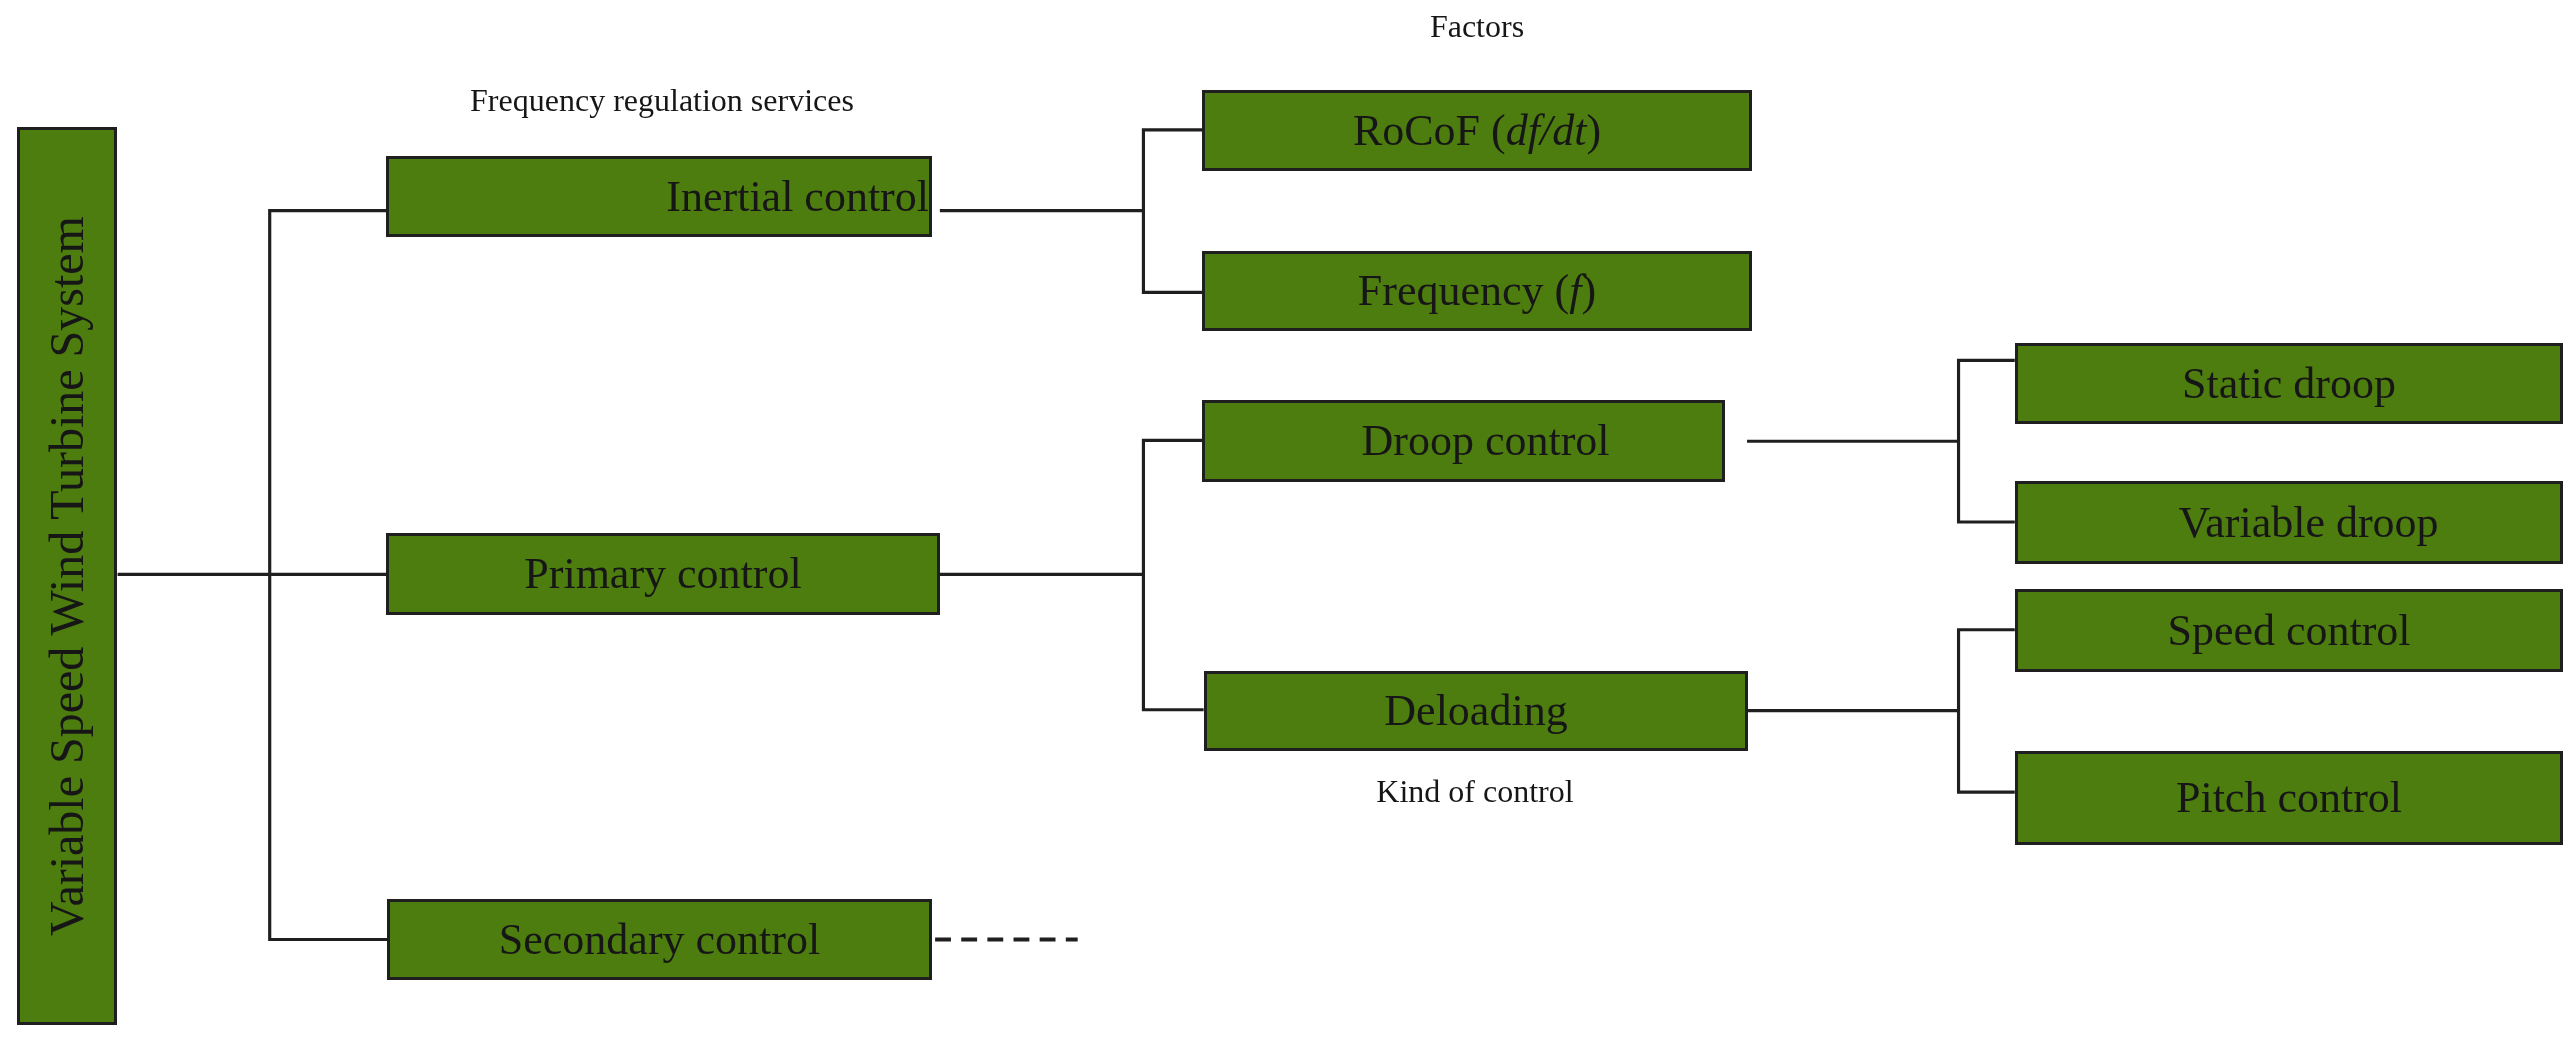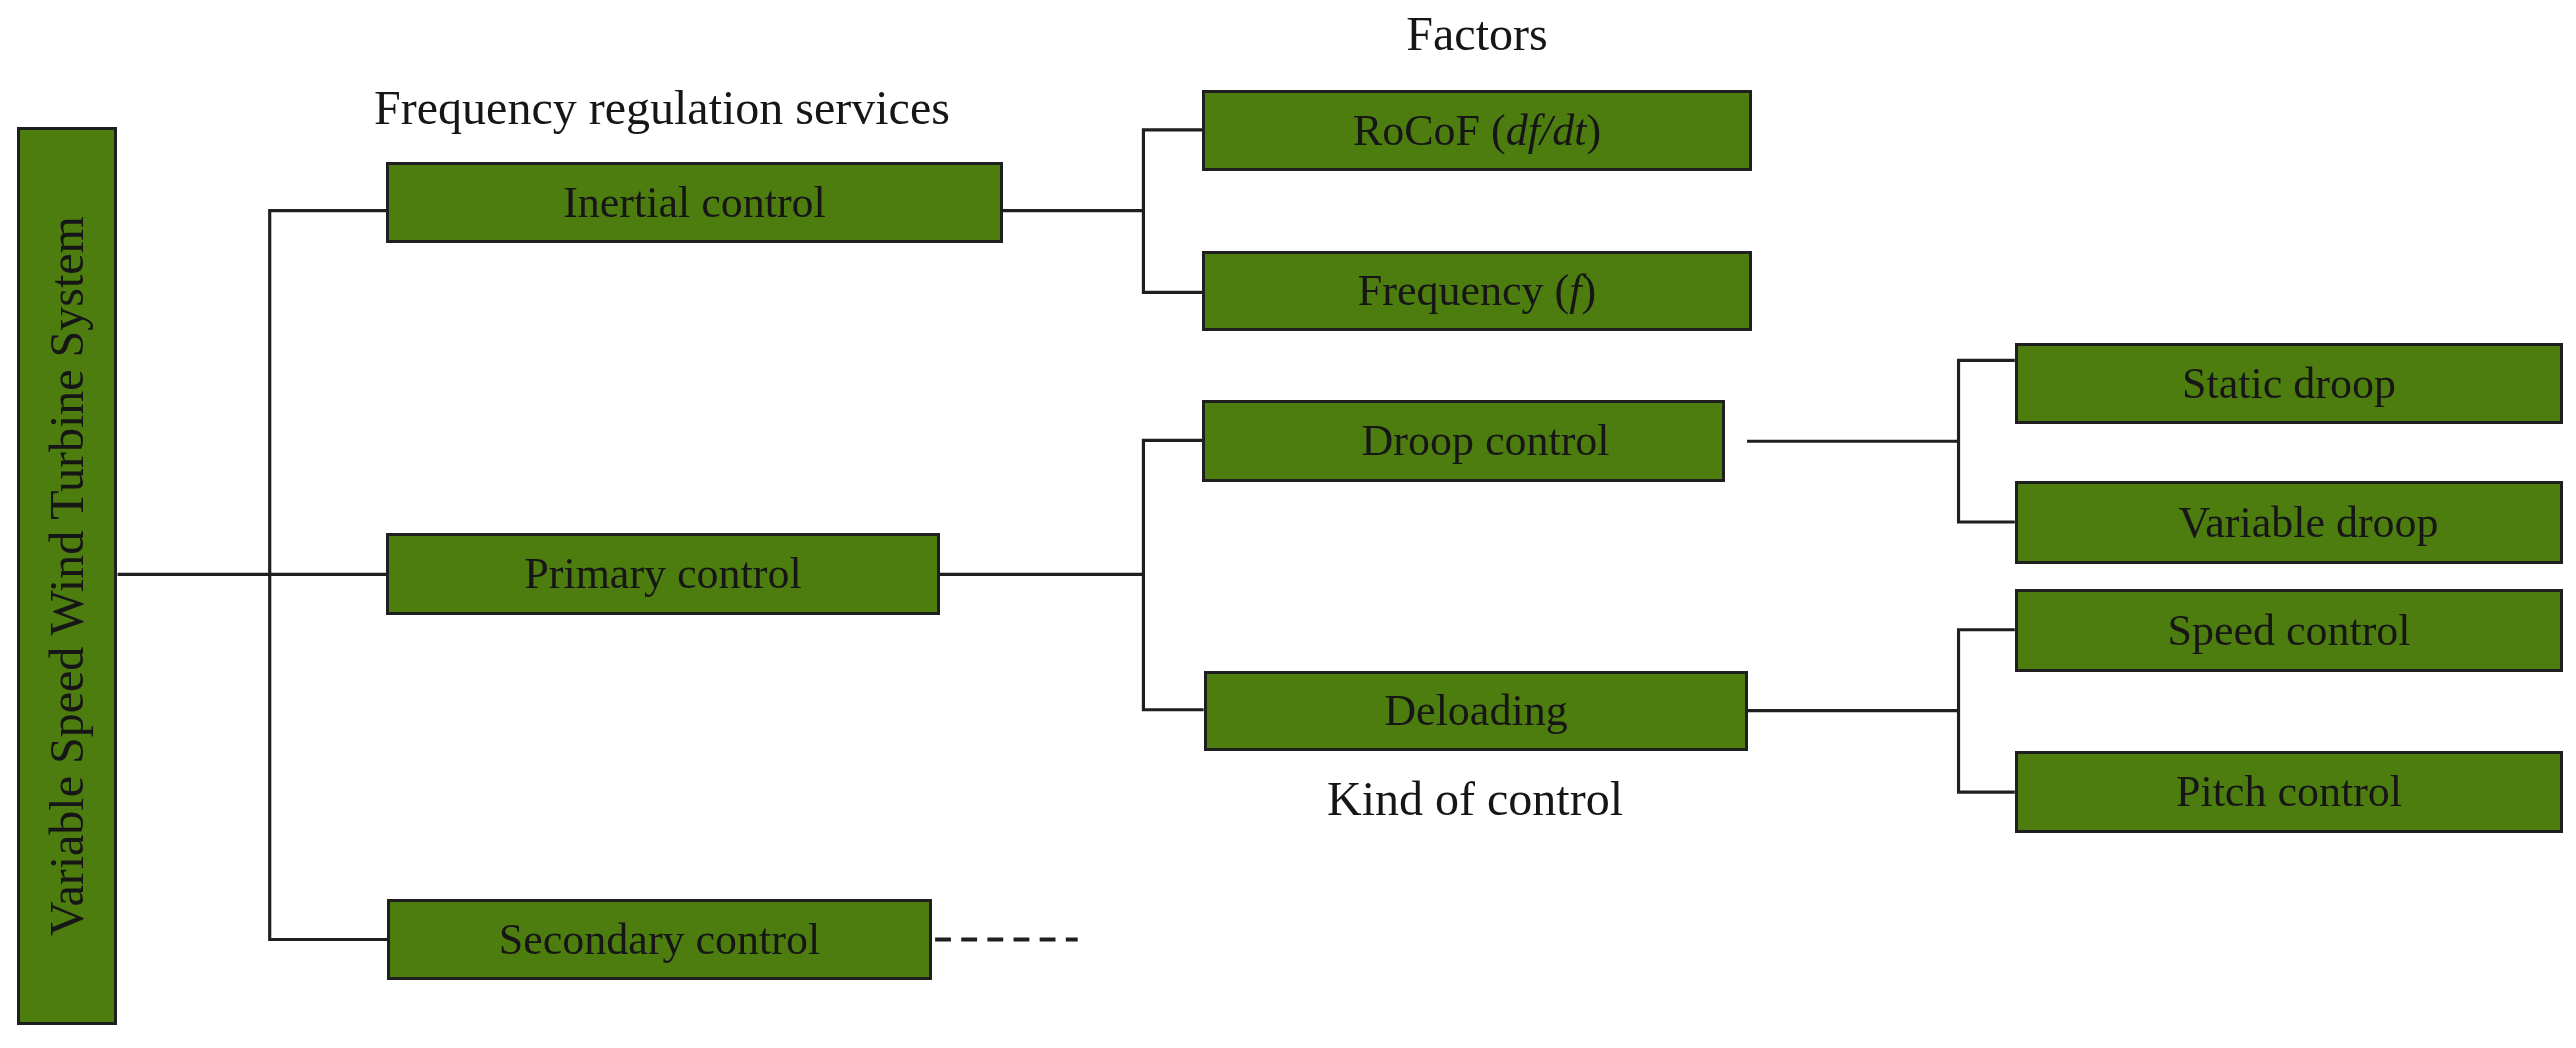--- a/index.html
+++ b/index.html
@@ -47,21 +47,21 @@
     font-size: 48px;
   }
   .root-node .vertical {
     display: block;
     white-space: nowrap;
     transform: rotate(-90deg);
   }
   .heading {
     position: absolute;
     transform: translateX(-50%);
-    font-size: 48px;
+    font-size: 32px;
     line-height: 1;
     white-space: nowrap;
   }
   .it {
     font-style: italic;
   }
 </style>
 </head>
 <body>
 
@@ -89,21 +89,21 @@
   </svg>
 
   <div class="heading" style="left:662px; top:84px;">Frequency regulation services</div>
   <div class="heading" style="left:1477px; top:9.5px;">Factors</div>
   <div class="heading" style="left:1475px; top:775px;">Kind of control</div>
 
   <div class="node root-node" style="left:17.4px; top:127px; width:100px; height:898px;">
     <span class="vertical">Variable Speed Wind Turbine System</span>
   </div>
 
-  <div class="node" style="left:386px; top:162px; width:617px; height:81px;">
+  <div class="node" style="left:386px; top:156px; width:546px; height:81px;justify-content:flex-end;">
     <span>Inertial control</span>
   </div>
   <div class="node" style="left:386px; top:533px; width:554px; height:82px;">
     <span>Primary control</span>
   </div>
   <div class="node" style="left:387px; top:899px; width:545px; height:81px;">
     <span>Secondary control</span>
   </div>
 
   <div class="node" style="left:1202px; top:90px; width:550px; height:81px;">
@@ -122,18 +122,18 @@
 
   <div class="node" style="left:2015px; top:319px; width:548px; height:81px;margin-top:24px;">
     <span>Static droop</span>
   </div>
   <div class="node" style="left:2015px; top:481px; width:548px; height:83px;padding-left:39px;">
     <span>Variable droop</span>
   </div>
   <div class="node" style="left:2015px; top:589px; width:548px; height:83px;">
     <span>Speed control</span>
   </div>
-  <div class="node" style="left:2015px; top:751px; width:548px; height:82px;">
+  <div class="node" style="left:2015px; top:751px; width:548px; height:94px;">
     <span>Pitch control</span>
   </div>
 
 </div>
 
 
 </body></html>

